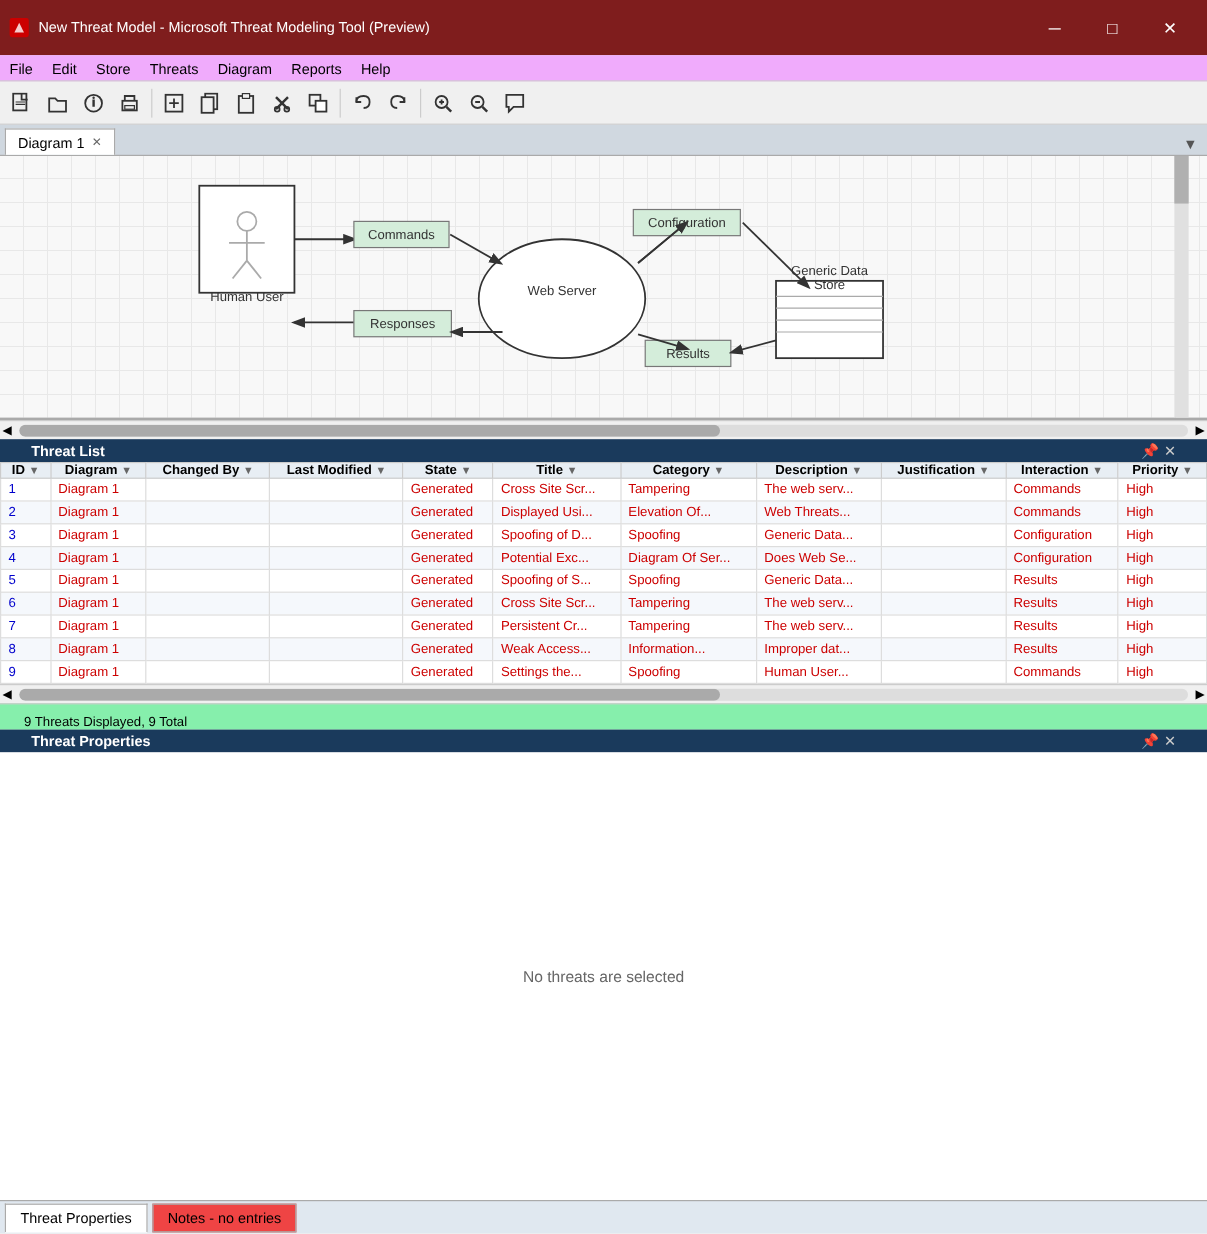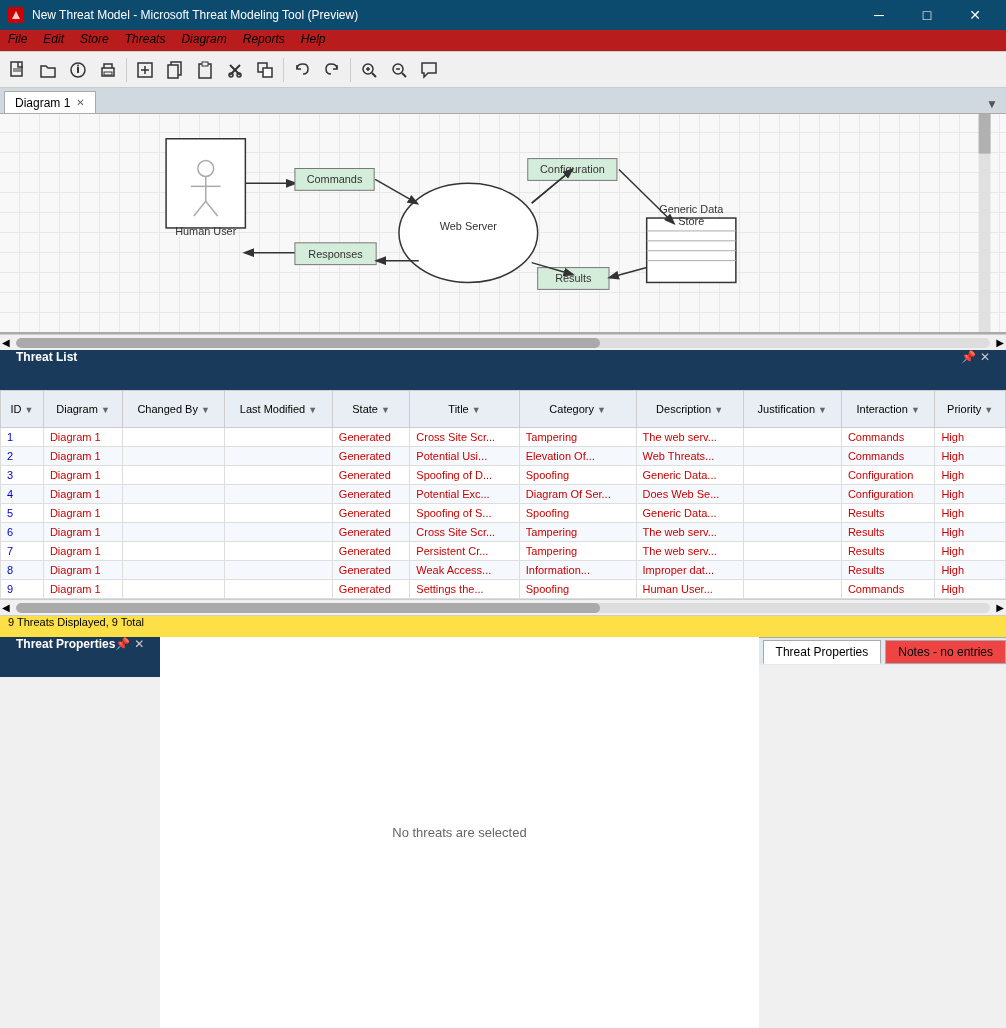--- a/index.html
+++ b/index.html
@@ -1,82 +1,82 @@
 <!DOCTYPE html>
 <html><head>
   <meta charset="utf-8">
   <style>
     * { margin: 0; padding: 0; box-sizing: border-box; }
     body { font-family: 'Segoe UI', Tahoma, Geneva, Verdana, sans-serif; font-size: 12px; background: #f0f0f0; width: 1006px; height: 1028px; overflow: hidden; }
 
     
-    .title-bar { background: #0c4a6e; color: #fff; height: 30px; display: flex; align-items: center; justify-content: space-between; padding: 0 8px; }
+    .title-bar { background: #7f1d1d; color: #fff; height: 46px; display: flex; align-items: center; justify-content: space-between; padding: 0 8px; }
     .title-bar-left { display: flex; align-items: center; gap: 8px; }
     .title-bar-icon { width: 16px; height: 16px; background: #cc0000; border-radius: 2px; display: flex; align-items: center; justify-content: center; }
     .title-bar-text { font-size: 12px; }
     .title-bar-controls { display: flex; gap: 2px; }
     .title-bar-btn { width: 46px; height: 30px; background: none; border: none; color: #fff; cursor: pointer; display: flex; align-items: center; justify-content: center; font-size: 14px; }
 
     
-    .menu-bar { background: #b91c1c; height: 22px; display: flex; align-items: flex-start; border-bottom: 1px solid #ccc; font-style: italic; }
+    .menu-bar { background: #f0abfc; height: 22px; display: flex; align-items: flex-end; border-bottom: 1px solid #ccc; }
     .menu-item { padding: 2px 8px; cursor: pointer; font-size: 12px; }
 
     
     .toolbar { background: #f0f0f0; height: 36px; display: flex; align-items: center; padding: 0 4px; gap: 2px; border-bottom: 1px solid #ccc; }
     .toolbar-btn { width: 28px; height: 28px; border: 1px solid transparent; background: none; cursor: pointer; display: flex; align-items: center; justify-content: center; font-size: 16px; }
     .toolbar-sep { width: 1px; height: 24px; background: #ccc; margin: 0 2px; }
 
     
     .tab-bar { background: #d0d8e0; height: 26px; display: flex; align-items: flex-end; padding: 0 4px; border-bottom: 1px solid #aaa; }
     .tab { background: #f0f4f8; border: 1px solid #aaa; border-bottom: none; padding: 4px 10px; cursor: pointer; display: flex; align-items: center; gap: 6px; font-size: 12px; height: 22px; }
     .tab.active { background: #fff; }
     .tab-close { font-size: 10px; color: #666; cursor: pointer; }
 
     
     .diagram-canvas { background: #f8f8f8; width: 100%; height: 220px; position: relative; overflow: hidden; border-bottom: 2px solid #aaa; background-image: repeating-linear-gradient(0deg, transparent, transparent 19px, #e8e8e8 19px, #e8e8e8 20px), repeating-linear-gradient(90deg, transparent, transparent 19px, #e8e8e8 19px, #e8e8e8 20px); }
 
     
-    .section-header { background: #1a3a5c; color: #fff; height: 40px; display: flex; justify-content: space-between; padding: 0 16px; }
+    .section-header { background: #1a3a5c; color: #fff; height: 19px; display: flex; align-items: center; justify-content: space-between; padding: 0 26px; }
     .section-title { font-size: 12px; font-weight: bold; }
     .section-controls { display: flex; gap: 4px; }
     .section-ctrl-btn { color: #ccc; cursor: pointer; font-size: 12px; }
 
     
     .threat-list-container { background: #fff; overflow: auto; max-height: 230px; }
     .threat-table { width: 100%; border-collapse: collapse; }
-    .threat-table th { background: #e8eef4; border: 1px solid #ccc; padding: 12px 6px; font-size: 11px; font-weight: normal; white-space: nowrap; cursor: pointer; user-select: none; }
+    .threat-table th { background: #e8eef4; border: 1px solid #ccc; padding: 0 6px; font-size: 11px; font-weight: bold; white-space: nowrap; cursor: pointer; user-select: none; }
     .threat-table th .sort-arrow { font-size: 9px; color: #666; }
     .threat-table td { border: 1px solid #ddd; padding: 3px 6px; font-size: 11px; white-space: nowrap; overflow: hidden; max-width: 100px; text-overflow: ellipsis; }
     .threat-table tr:nth-child(even) td { background: #f5f8fc; }
     .text-red { color: #cc0000; }
     .text-blue { color: #0000cc; }
 
     
-    .status-bar { background: #fde047; height: 22px; display: flex; align-items: flex-start; padding: 0 8px; border-top: 1px solid #ccc; font-size: 11px; }
+    .status-bar { background: #86efac; height: 22px; display: flex; align-items: flex-end; padding: 0 20px; border-top: 1px solid #ccc; font-size: 11px; }
 
     
     .threat-props-body { background: #fff; flex: 1; display: flex; align-items: center; justify-content: center; color: #666; font-size: 13px; }
 
     
     .bottom-tab-bar { background: #e0e8f0; height: 28px; display: flex; align-items: center; border-top: 1px solid #aaa; }
     .bottom-tab { padding: 4px 12px; cursor: pointer; font-size: 12px; border: 1px solid #aaa; background: #ef4444; margin-left: 4px; height: 24px; display: flex; align-items: center; }
     .bottom-tab.active { background: #fff; border-bottom-color: #fff; }
 
     
     .diagram-svg { position: absolute; top: 0; left: 0; width: 100%; height: 100%; }
 
     
     .scrollbar-row { height: 16px; background: #f0f0f0; border-top: 1px solid #ccc; display: flex; align-items: center; }
     .scrollbar-track { flex: 1; height: 10px; background: #ddd; border-radius: 5px; margin: 0 4px; position: relative; overflow: hidden; }
     .scrollbar-thumb { height: 10px; background: #aaa; border-radius: 5px; width: 60%; position: absolute; left: 0; }
 
     .layout { display: flex; flex-direction: column; height: 1028px; }
     .diagram-section { flex-shrink: 0; }
     .threat-section { flex-shrink: 0; }
-    .props-section { display: flex; flex: 1; min-height: 0; }
+    .props-section { display: flex; flex-direction: column; flex: 1; min-height: 0; }
   </style>
 </head>
 <body>
 
 <div class="layout">
 
   <div class="title-bar">
     <div class="title-bar-left">
       <div class="title-bar-icon">
         <svg width="12" height="12" viewBox="0 0 12 12">
@@ -329,21 +329,21 @@
               <td></td>
               <td class="text-red">Commands</td>
               <td class="text-red">High</td>
             </tr>
             <tr>
               <td class="text-blue">2</td>
               <td class="text-red">Diagram 1</td>
               <td></td>
               <td></td>
               <td class="text-red">Generated</td>
-              <td class="text-red">Potential Usi...</td>
+              <td class="text-red">Displayed Usi...</td>
               <td class="text-red">Elevation Of...</td>
               <td class="text-red">Web Threats...</td>
               <td></td>
               <td class="text-red">Commands</td>
               <td class="text-red">High</td>
             </tr>
             <tr>
               <td class="text-blue">3</td>
               <td class="text-red">Diagram 1</td>
               <td></td>

